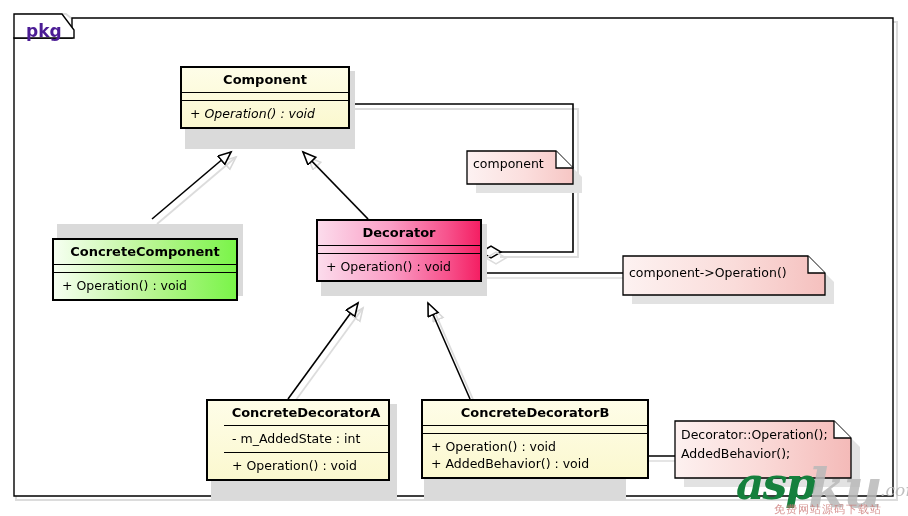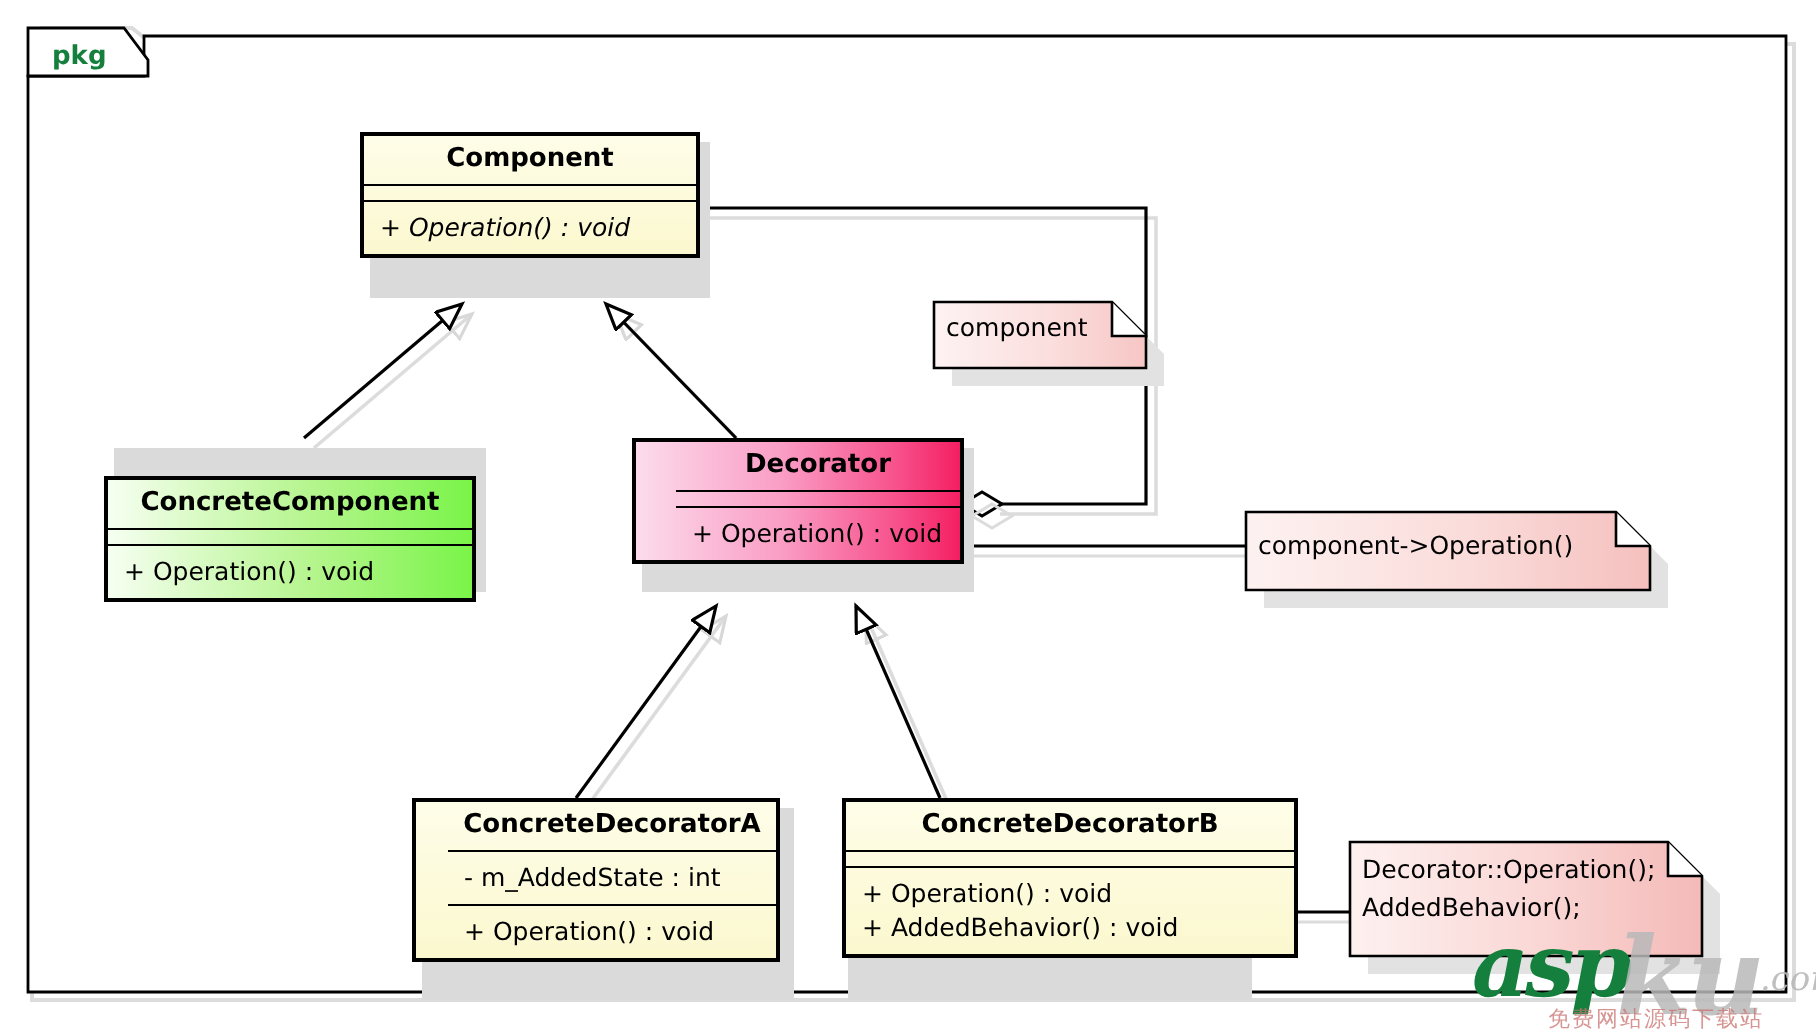--- a/index.html
+++ b/index.html
@@ -23,22 +23,22 @@
     left: 0;
     top: 0;
     width: 908px;
     height: 516px;
     overflow: visible;
   }
   
   .pkg-label {
     position: absolute;
     font-weight: bold;
-    font-size: 13px;
-    color: #15803d;
+    font-size: 17px;
+    color: #4c1d95;
     left: 26px;
     top: 21px;
     letter-spacing: 0px;
   }
   
   .cls {
     position: absolute;
     border: 2px solid #000000;
     box-sizing: border-box;
     z-index: 5;
@@ -78,21 +78,20 @@
   }
   .fill-green {
     background: linear-gradient(to right, #f6fff1 0%, #b6f58f 55%, #7af449 100%);
     margin-top: 19px;
   }
   .fill-pink {
     background: linear-gradient(to right, #fde3ef 0%, #fa9cc4 45%, #f8partial 60%, #f52e6e 100%);
   }
   .fill-pink {
     background: linear-gradient(to right, #fcdcec 0%, #fa9dc5 45%, #f7528c 80%, #f41f63 100%);
-    padding-left: 20px;
   }
   
   .note {
     position: absolute;
     z-index: 6;
   }
   .note-text {
     position: absolute;
     left: 6px;
     top: 4px;

